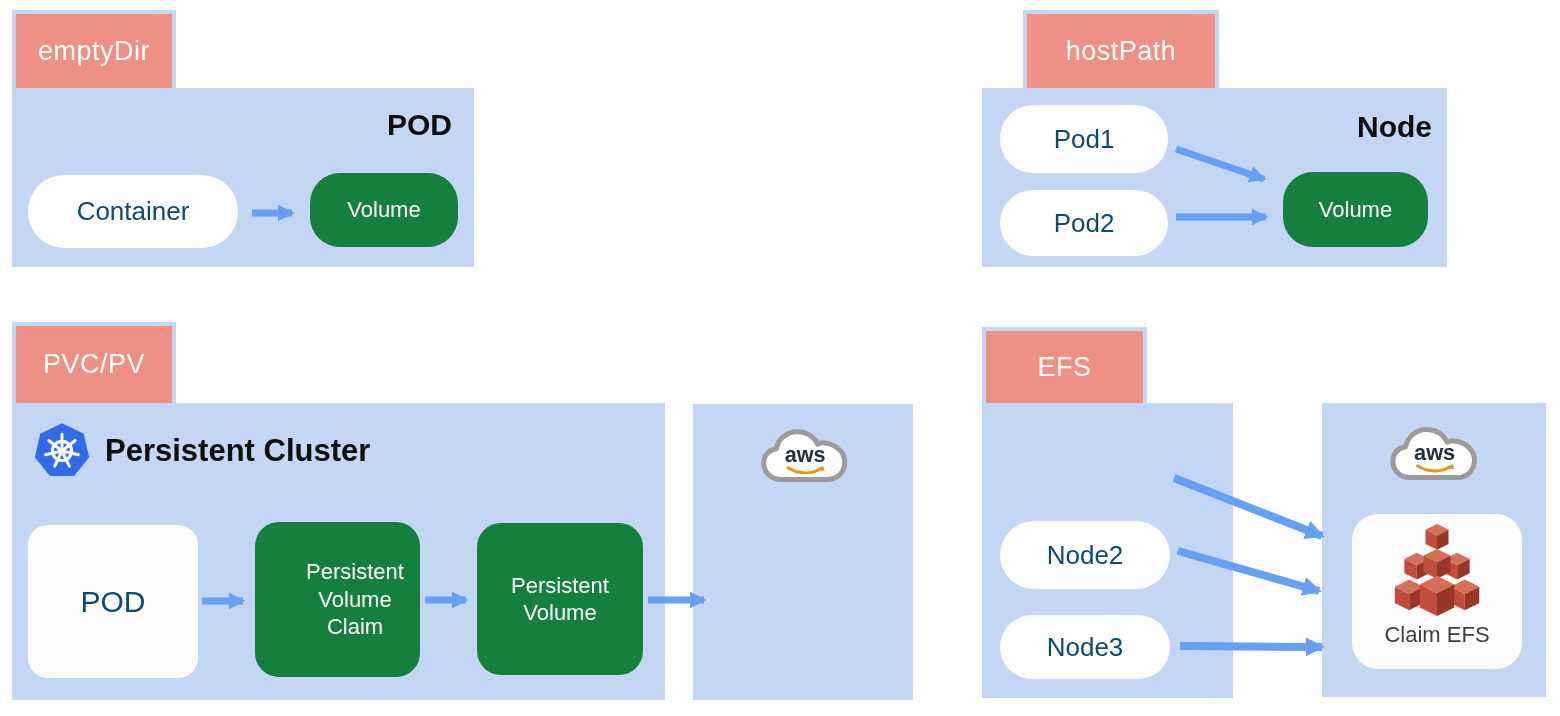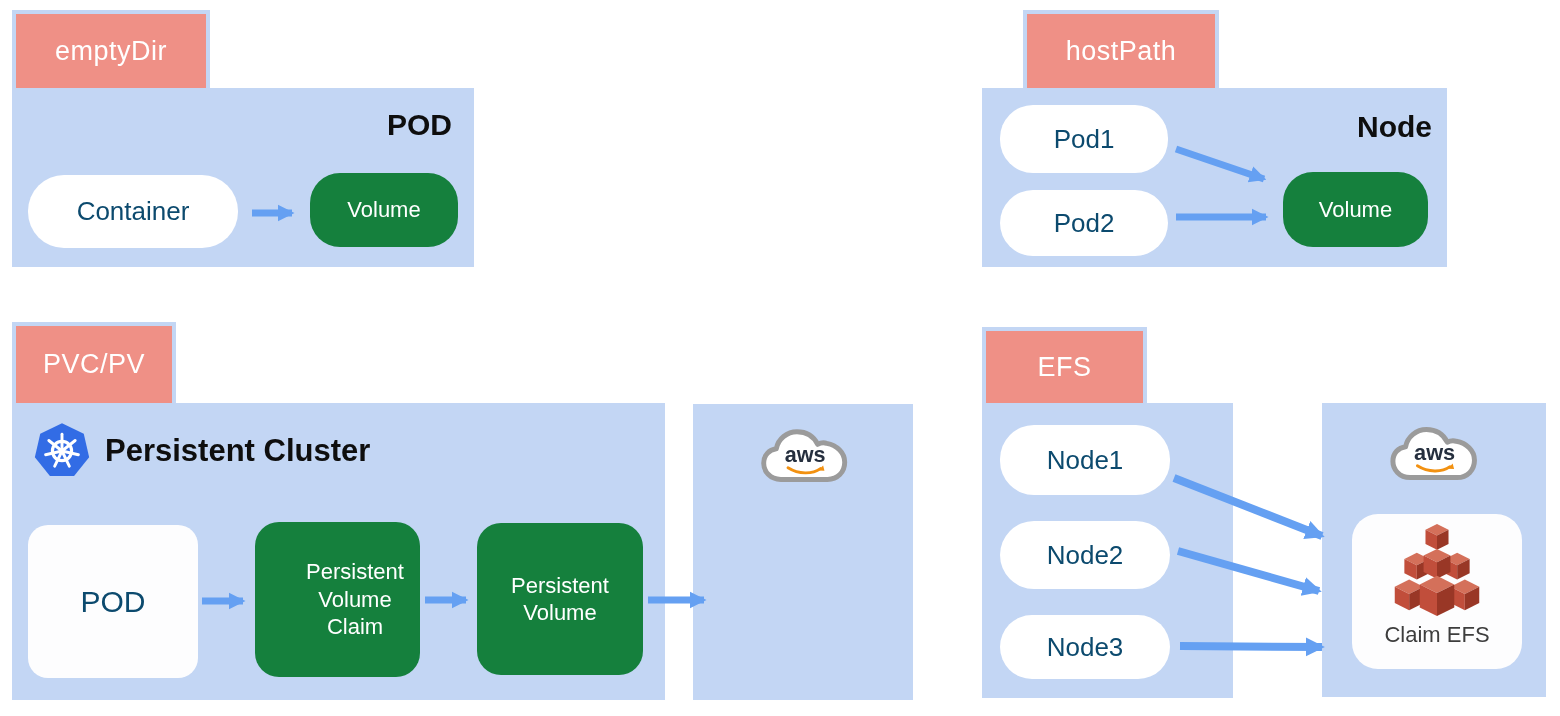--- a/index.html
+++ b/index.html
@@ -26,21 +26,21 @@
   .bold-part{font-weight:bold;color:#2e2e2e;margin-left:6px;}
   #arrow-layer{position:absolute;left:0;top:0;z-index:40;pointer-events:none;}
   .icon{display:block;}
 </style>
 </head>
 <body>
 
 <div id="stage">
 
   <div class="section" style="left:12px;top:10px;width:462px;height:257px;">
-    <div class="tab-holder" style="left:0;top:0;width:164px;height:78px;padding-left:34px;">
+    <div class="tab-holder" style="left:0;top:0;width:164px;height:78px;">
       <div class="tab">
         <span>emptyDir</span>
       </div>
     </div>
     <div class="panel" style="left:0;top:78px;width:462px;height:179px;"></div>
     <div class="panel-title" style="right:22px;top:98px;">POD</div>
     <div class="white-box" style="left:16px;top:165px;width:210px;height:73px;border-radius:36px;">
       <span>Container</span>
     </div>
     <div class="blue-box" style="left:298px;top:163px;width:148px;height:74px;border-radius:30px;">
@@ -114,23 +114,20 @@
     </svg>
   </div>
 
   <div class="section" style="left:982px;top:322px;width:251px;height:376px;">
     <div class="tab-holder" style="left:0;top:5px;width:165px;height:76px;">
       <div class="tab">
         <span>EFS</span>
       </div>
     </div>
     <div class="panel" style="left:0;top:81px;width:251px;height:295px;"></div>
-    <div class="white-box" style="left:18px;top:103px;width:170px;height:70px;border-radius:34px;">
-      <span>Node1</span>
-    </div>
     <div class="white-box" style="left:18px;top:199px;width:170px;height:68px;border-radius:34px;">
       <span>Node2</span>
     </div>
     <div class="white-box" style="left:18px;top:293px;width:170px;height:64px;border-radius:32px;">
       <span>Node3</span>
     </div>
   </div>
 
   <div class="section" style="left:1322px;top:403px;width:224px;height:294px;">
     <div class="panel" style="left:0;top:0;width:224px;height:294px;"></div>

